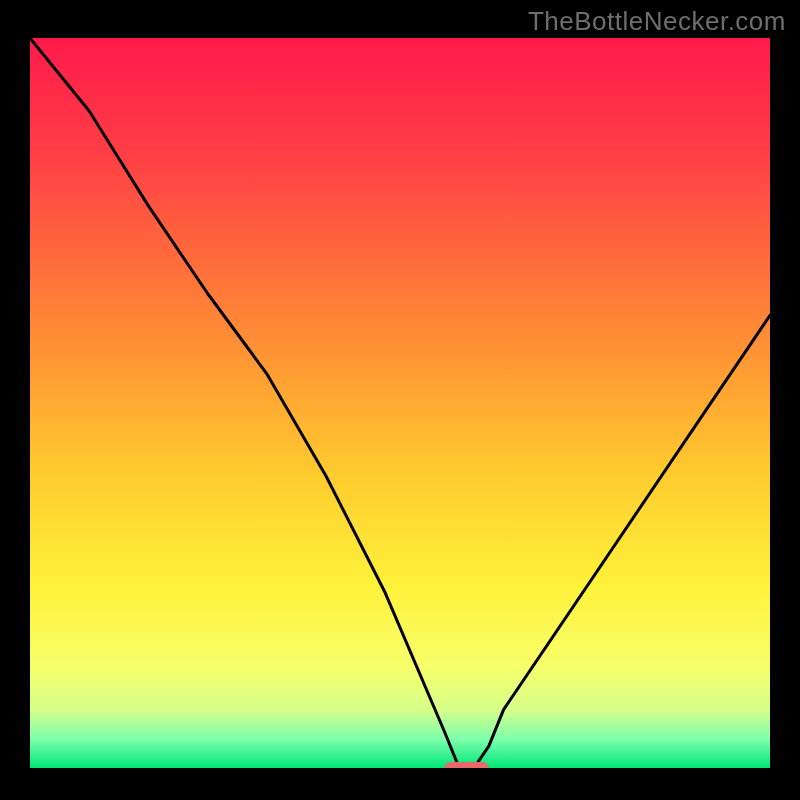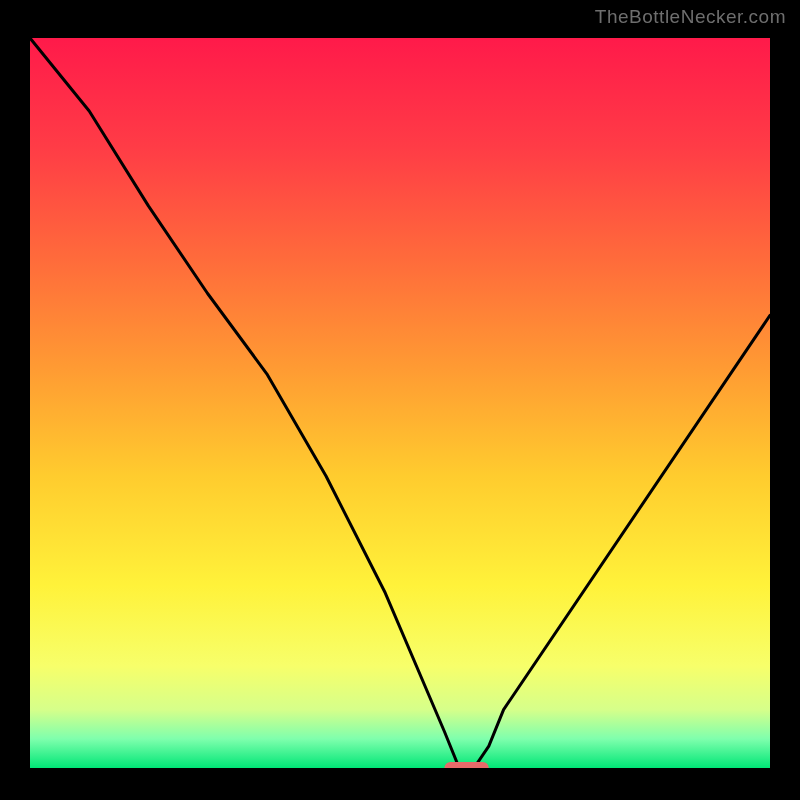--- a/index.html
+++ b/index.html
@@ -15,21 +15,21 @@
     width: 800px;
     height: 800px;
     background: #000;
   }
   .watermark {
     position: absolute;
     top: 6px;
     right: 14px;
     color: #6e6e6e;
     font-family: Arial, Helvetica, sans-serif;
-    font-size: 19px;
+    font-size: 26px;
     font-weight: 400;
     letter-spacing: 0.5px;
     z-index: 5;
   }
   .plot-area {
     position: absolute;
     left: 30px;
     top: 38px;
     width: 740px;
     height: 730px;

